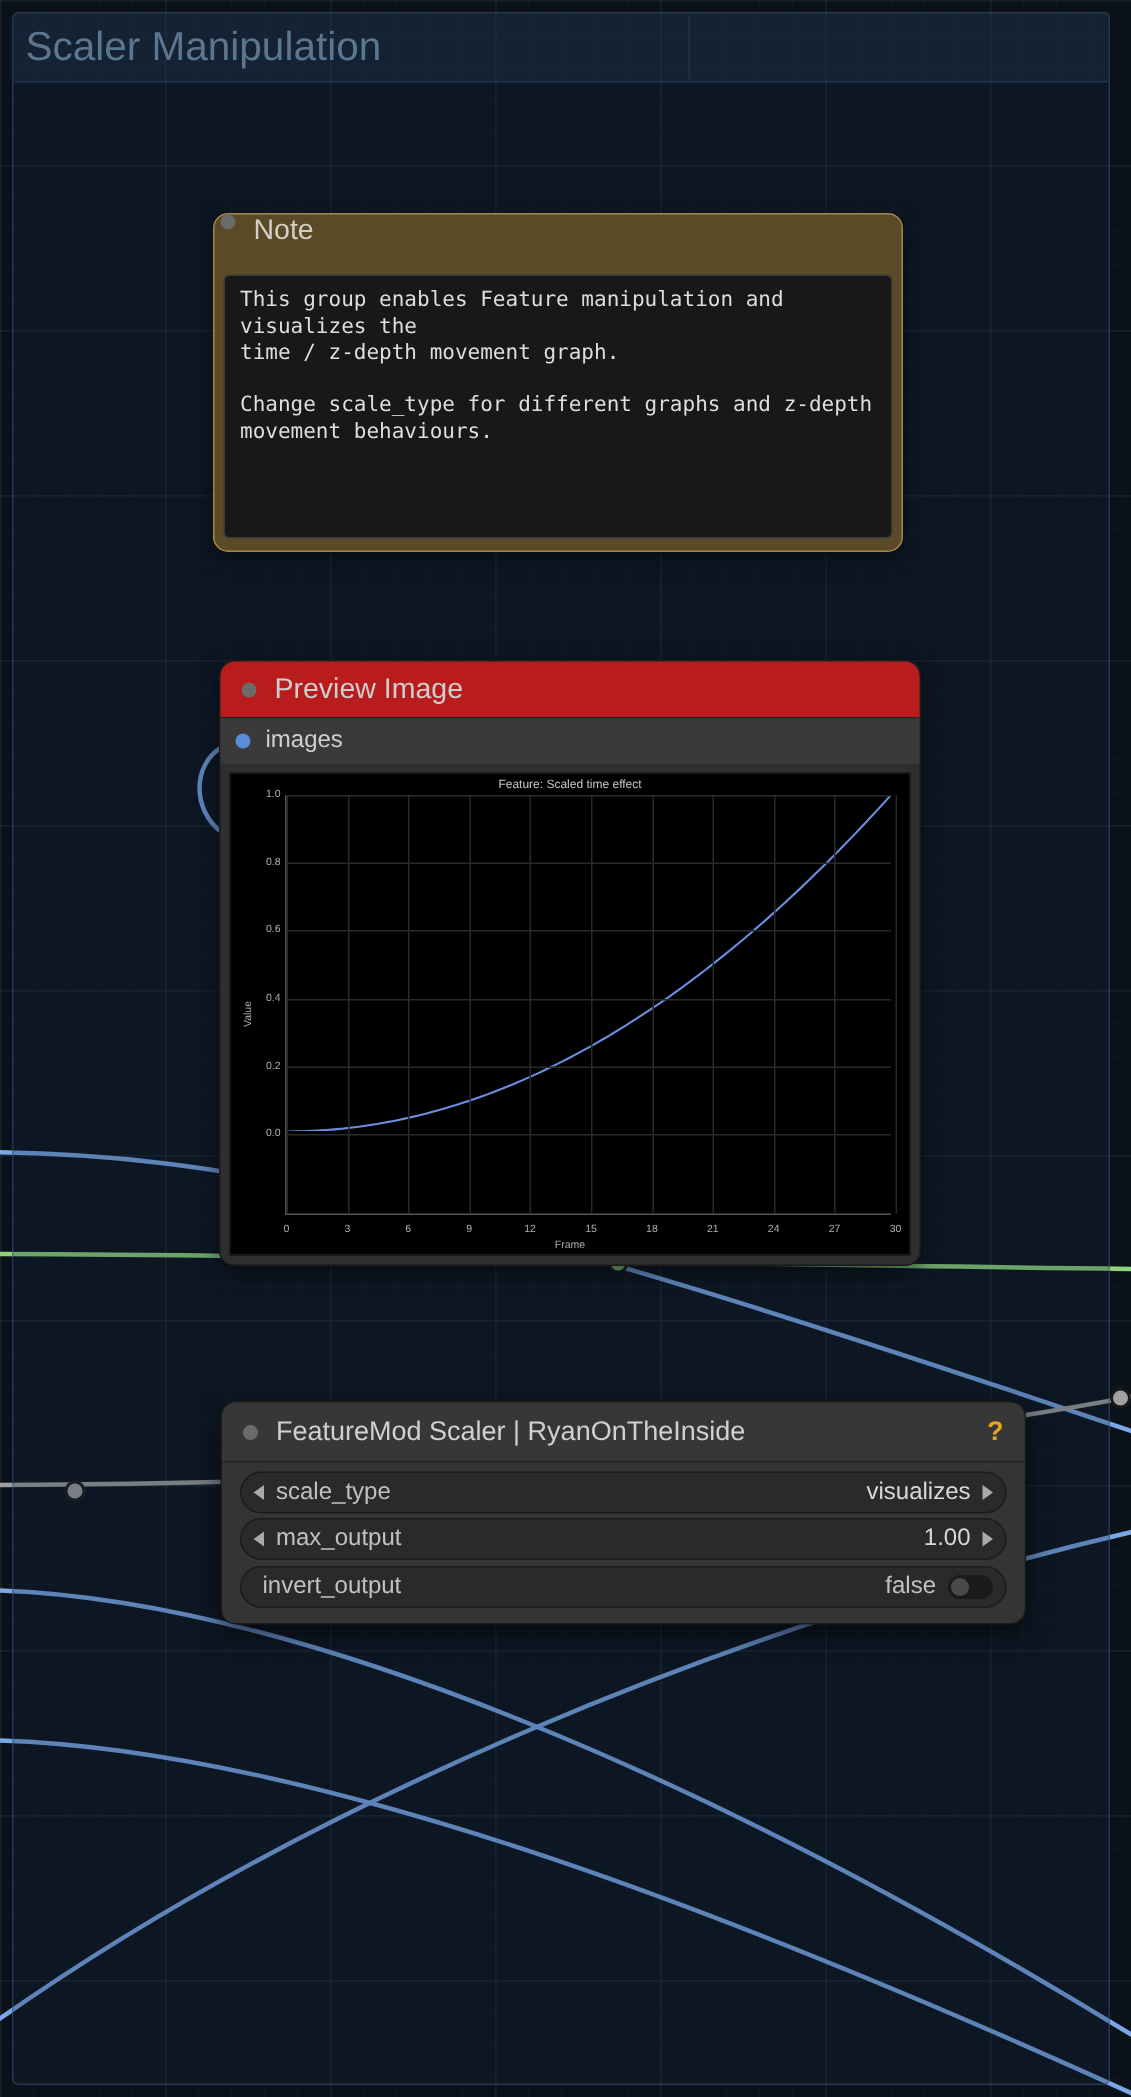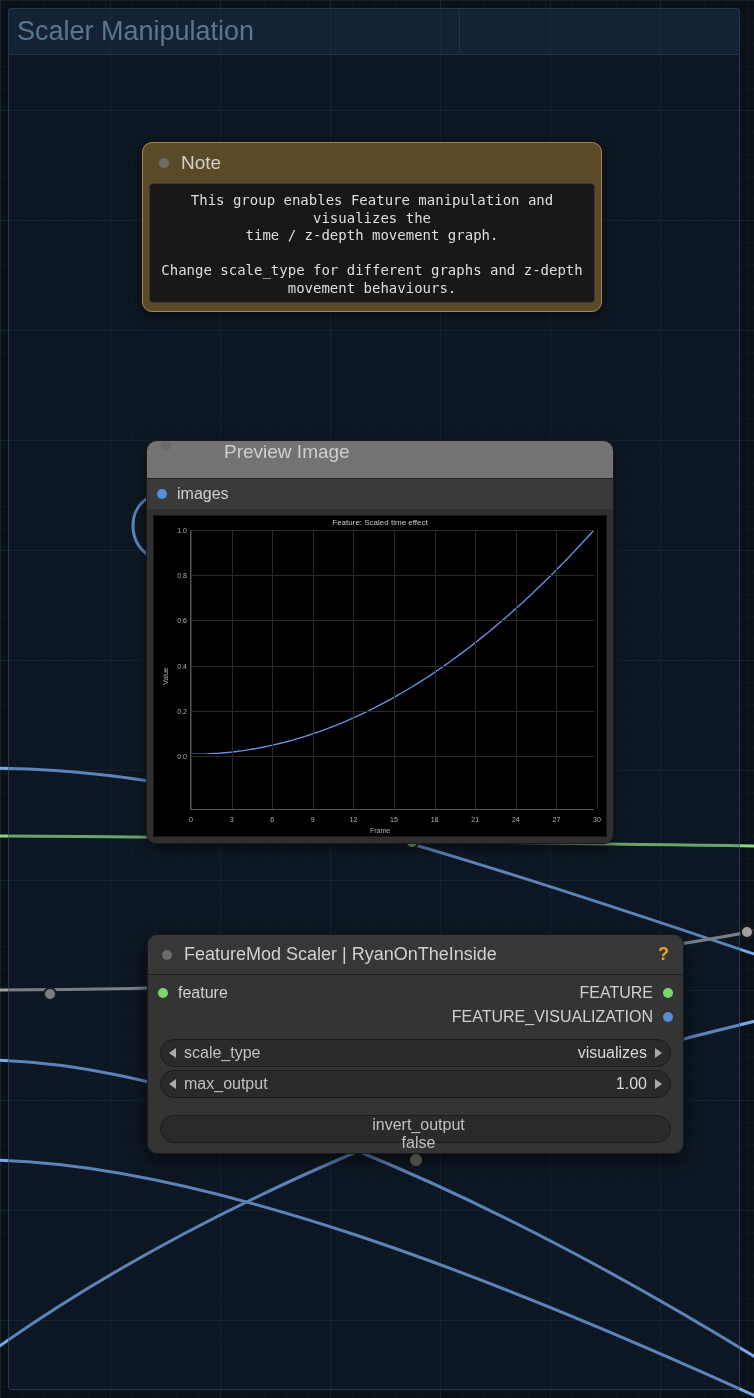--- a/index.html
+++ b/index.html
@@ -64,66 +64,64 @@
     position: absolute;
     left: 142px; top: 142px;
     width: 460px;
     border: 1px solid #a5854a;
     background: #5a4a28;
     border-radius: 10px;
     box-shadow: 0 4px 14px rgba(0,0,0,.5);
   }
   .note-header {
     height: 40px;
-    display: flex; align-items: center;
-    padding: 0 16px;
+    display: flex; align-items: flex-start;
+    padding: 0 4px;
   }
   .node-dot {
     width: 10px; height: 10px;
     border-radius: 50%;
     background: #6b6b6b;
     margin-right: 12px;
     flex: none;
   }
   .note-header span.title {
     font-size: 19px;
     color: #d4d0c8;
   }
   .note-body {
     margin: 0 6px 8px 6px;
     background: #181818;
     border: 1px solid #3a3a3a;
     border-radius: 4px;
-    height: 120px;
+    height: 176px;
     padding: 8px 10px;
     font-family: "Menlo","Consolas",monospace;
     font-size: 14px;
     line-height: 1.25;
     color: #dedede;
     white-space: pre-wrap;
-    text-align: center;
   }
   
   .preview-node {
     position: absolute;
     left: 146px; top: 440px;
     width: 468px;
     background: #2f2f2f;
     border: 1px solid #1a1a1a;
     border-radius: 10px;
     box-shadow: 0 4px 14px rgba(0,0,0,.5);
   }
   .preview-header {
     height: 38px;
-    display: flex; 
+    display: flex; align-items: center;
     padding: 0 14px;
-    background: #737373;
+    background: #b91c1c;
     border-radius: 10px 10px 0 0;
     border-bottom: 1px solid #222;
-    gap: 41px;
   }
   .preview-header .title {
     font-size: 19px;
     color: #cfcfcf;
   }
   .preview-port-row {
     height: 30px;
     display: flex; align-items: center;
     padding: 0 10px;
     background: #3a3a3a;
@@ -261,24 +259,23 @@
   .widget .wlabel { flex: none; }
   .widget .wspacer { flex: 1; }
   .widget .wvalue { flex: none; color: #d8d8d8; }
   .widget-toggle {
     height: 28px;
     background: #2a2a2a;
     border: 1px solid #1b1b1b;
     border-radius: 14px;
     display: flex; align-items: center;
     padding: 0 8px 0 14px;
-    margin-top: 17px;
+    margin-top: 4px;
     color: #c0c0c0;
     font-size: 16px;
-    flex-direction: column;
   }
   .toggle-pill {
     width: 30px; height: 16px;
     background: #1b1b1b;
     border-radius: 8px;
     position: relative;
     margin-left: 8px;
   }
   .toggle-pill::after {
     content: "";
@@ -387,33 +384,20 @@
       </div>
   </div>
 </div>
 
 <div class="fmod-node">
   <div class="fmod-header">
     <div class="node-dot"></div>
     <span class="title">FeatureMod Scaler | RyanOnTheInside</span>
     <span class="help-icon">?</span>
   </div>
-  <div class="fmod-ports">
-    <div class="row">
-      <div class="port-dot port-green"></div>
-      <span>feature</span>
-      <div style="flex:1"></div>
-      <span>FEATURE</span>
-      <div class="port-dot port-green right-dot"></div>
-    </div>
-    <div class="row right">
-      <span>FEATURE_VISUALIZATION</span>
-      <div class="port-dot port-blue right-dot"></div>
-    </div>
-  </div>
   <div class="fmod-widgets">
     <div class="widget">
       <div class="arrow left"></div>
       <span class="wlabel">scale_type</span>
       <span class="wspacer"></span>
       <span class="wvalue">visualizes</span>
       <div class="arrow right"></div>
     </div>
     <div class="widget">
       <div class="arrow left"></div>

